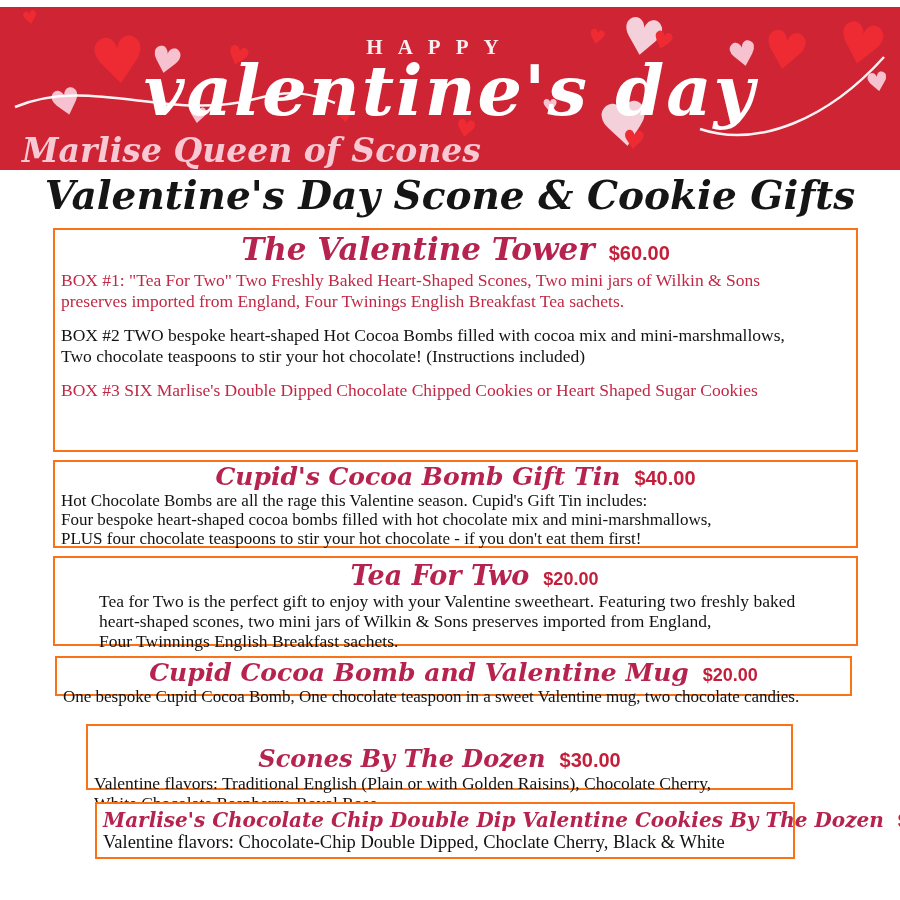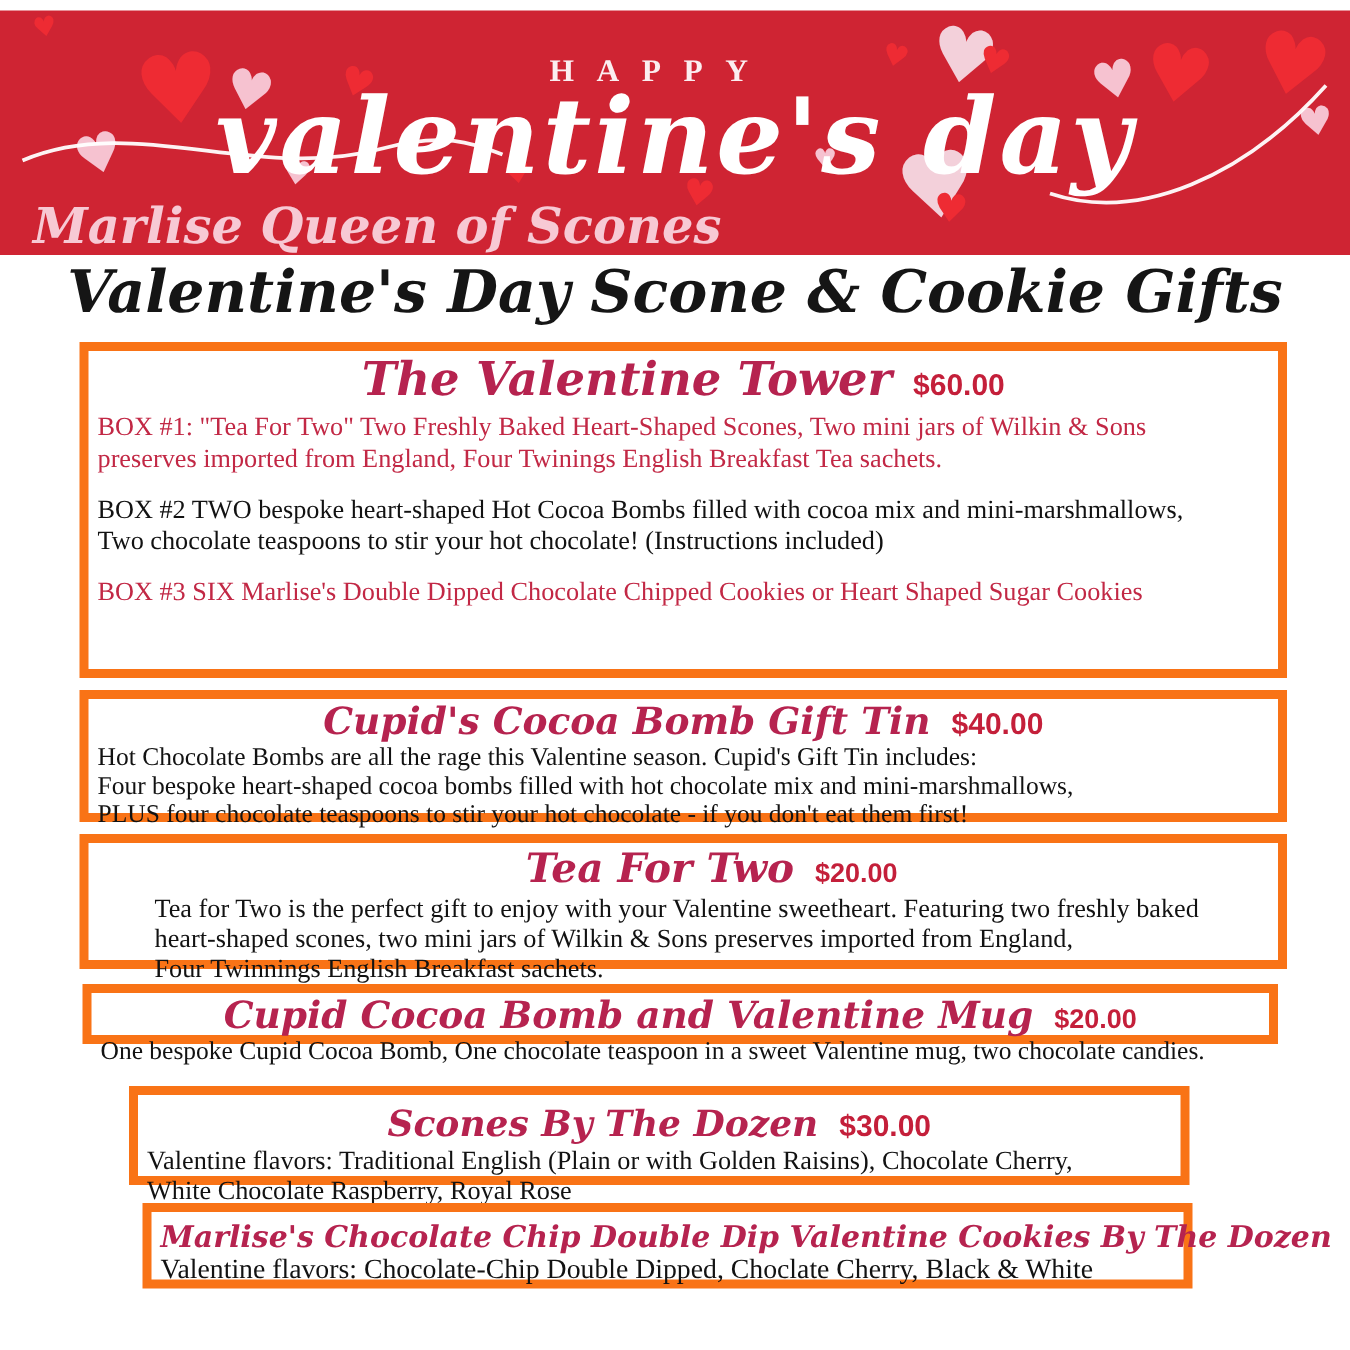--- a/index.html
+++ b/index.html
@@ -40,21 +40,21 @@
 
   
   .page-title {
     position:absolute; left:0; right:0; top:172px; text-align:center;
     color:#151515; font-family:"DejaVu Serif", serif; font-style:italic; font-weight:bold;
     font-size:39px; white-space:nowrap;
   }
 
   
   .box {
-    position:absolute; box-sizing:border-box; border:6px solid #f97316;
+    position:absolute; box-sizing:border-box; border:2px solid #f97316;
     background:#ffffff; padding:0 6px;
   }
   .box-head { text-align:center; white-space:nowrap; }
   .p-name {
     color:#b6234f; font-family:"DejaVu Serif", serif; font-style:italic; font-weight:bold;
   }
   .p-price {
     color:#c41f3a; font-family:"Liberation Sans", sans-serif; font-weight:bold;
     margin-left:10px;
   }
@@ -81,21 +81,21 @@
   .box3 .p-name { font-size:27px; }
   .box3 .p-price { font-size:18px; }
   .box3 .body { font-size:17.5px; line-height:20px; }
 
   .box4 { left:55px; top:656px; width:797px; height:40px; }
   .box4 .p-name { font-size:25px; }
   .box4 .p-price { font-size:18px; }
   .box4 .body { font-size:17px; line-height:19px; }
 
   .box5 { left:86px; top:724px; width:707px; height:66px; }
-  .box5 .box-head { margin-top:4px; }
+  .box5 .box-head { margin-top:18px; }
   .box5 .p-name { font-size:24px; }
   .box5 .p-price { font-size:20px; }
   .box5 .body { font-size:17.5px; line-height:20px; }
 
   .box6 { left:95px; top:802px; width:700px; height:57px; }
   .box6 .box-head { margin-top:4px; }
   .box6 .p-name { font-size:20px; }
   .box6 .p-price { font-size:19px; }
   .box6 .body { font-size:18.5px; line-height:21px; }
 </style>

